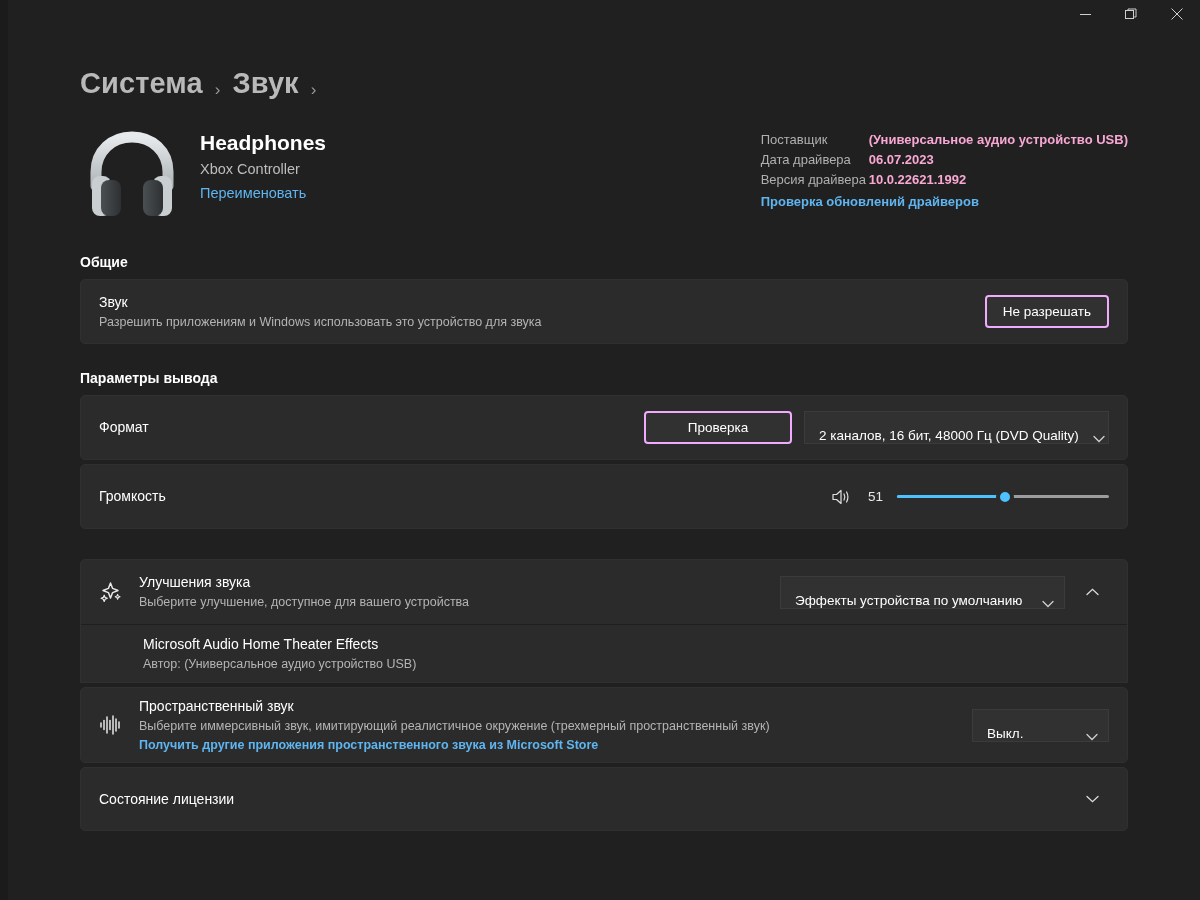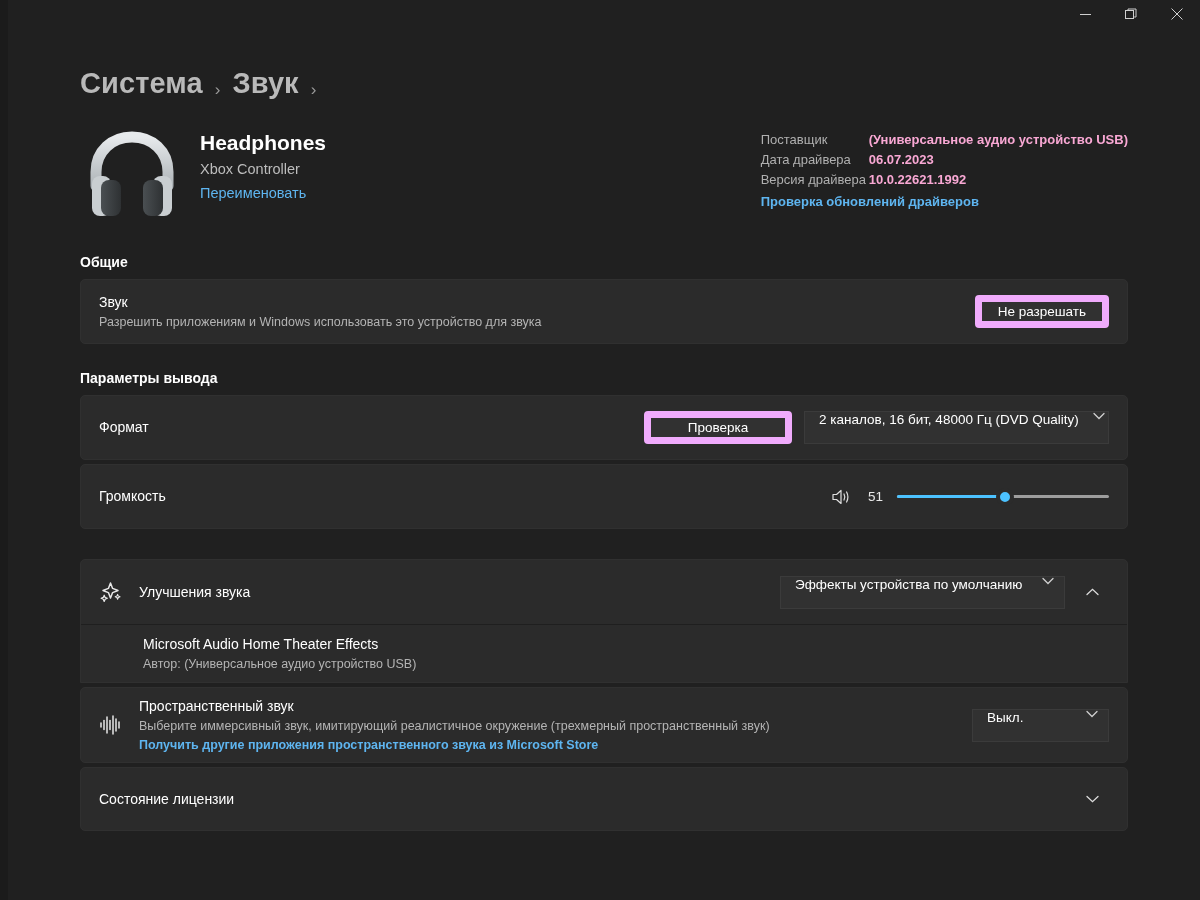--- a/index.html
+++ b/index.html
@@ -176,40 +176,40 @@
     flex: 0 0 40px;
     display: flex;
     align-items: center;
     justify-content: flex-start;
     color: #e6e6e6;
   }
 
   
   .btn {
     background: #313131;
-    border: 7px solid #f0abfc;
+    border: 2px solid #f0abfc;
     border-radius: 4px;
     color: #ffffff;
     font-size: 13.5px;
     font-family: "Liberation Sans", sans-serif;
     height: 33px;
     padding: 0 16px;
     cursor: pointer;
     white-space: nowrap;
   }
   .combo {
     background: #313131;
     border: 1px solid #3b3b3b;
     border-radius: 0;
     color: #ffffff;
     font-size: 13.5px;
     height: 33px;
     padding: 0 10px 0 14px;
     display: flex;
-    align-items: flex-start;
+    align-items: flex-end;
     gap: 14px;
     cursor: pointer;
     white-space: nowrap;
     box-sizing: border-box;
   }
   .combo .chev { color: #cfcfcf; flex: 0 0 auto; }
   .expander {
     width: 34px;
     height: 34px;
     display: flex;
@@ -409,20 +409,21 @@
       <div class="row" style="min-height:64px;">
         <div class="row-icon">
           <svg width="24" height="24" viewBox="0 0 24 24">
             <path d="M11.5 3 L13.6 8.4 L19 10.5 L13.6 12.6 L11.5 18 L9.4 12.6 L4 10.5 L9.4 8.4 Z" fill="none" stroke="#e8e8e8" stroke-width="1.5" stroke-linejoin="round"></path>
             <path d="M5.2 15.2 L6.1 17.4 L8.3 18.3 L6.1 19.2 L5.2 21.4 L4.3 19.2 L2.1 18.3 L4.3 17.4 Z" fill="none" stroke="#e8e8e8" stroke-width="1.2" stroke-linejoin="round"></path>
             <path d="M18.6 14.4 L19.3 16.1 L21 16.8 L19.3 17.5 L18.6 19.2 L17.9 17.5 L16.2 16.8 L17.9 16.1 Z" fill="none" stroke="#e8e8e8" stroke-width="1.1" stroke-linejoin="round"></path>
           </svg>
         </div>
         <div class="row-main">
           <div class="row-title">Улучшения звука</div>
+          <div class="row-sub">Выберите улучшение, доступное для вашего устройства</div>
         </div>
         <div class="combo" style="width:285px;justify-content:space-between;">
           <span>Эффекты устройства по умолчанию</span>
           <svg class="chev" width="12" height="8" viewBox="0 0 12 8">
             <path d="M1 1.5 L6 6.5 L11 1.5" fill="none" stroke="#cfcfcf" stroke-width="1.3" stroke-linecap="round"></path>
           </svg>
         </div>
         <div class="expander">
           <svg width="13" height="8" viewBox="0 0 13 8">
             <path d="M1 6.5 L6.5 1.3 L12 6.5" fill="none" stroke="#dcdcdc" stroke-width="1.3" stroke-linecap="round"></path>

